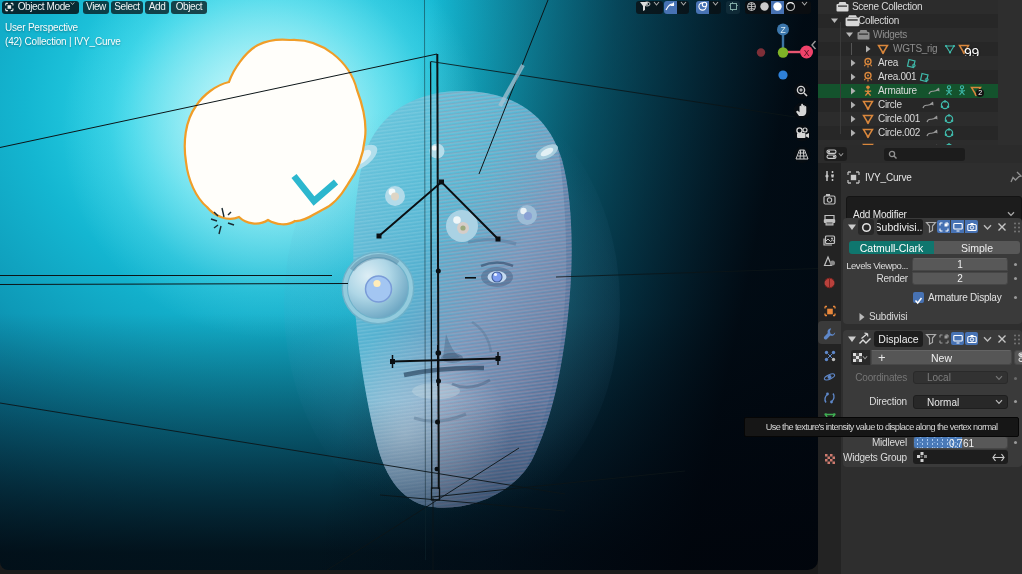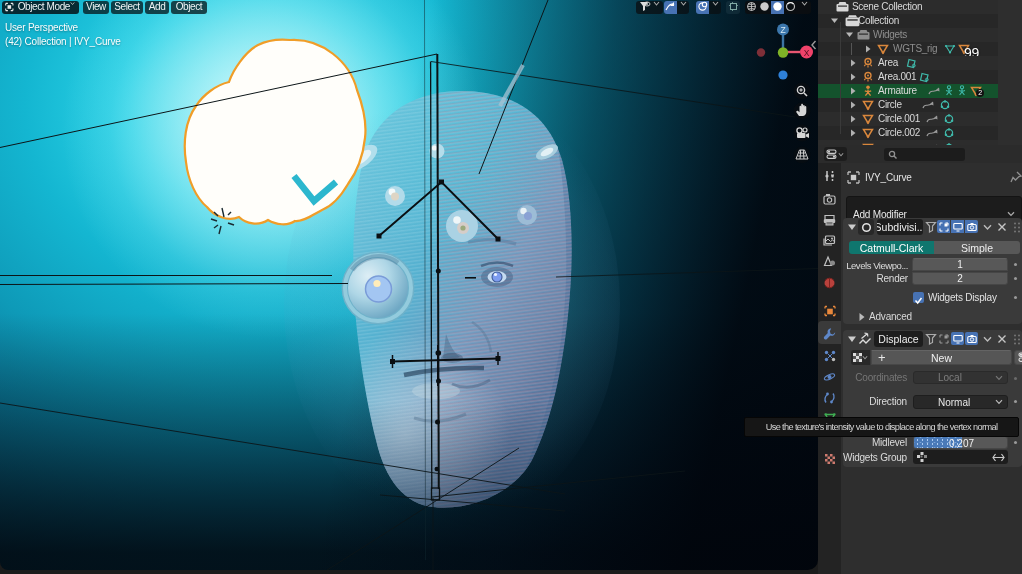--- a/index.html
+++ b/index.html
@@ -18,21 +18,21 @@
 .orow{position:absolute;left:0;width:204px;height:14px;display:flex;align-items:center}
 .grey{color:#8e8e8e}
 .oi{position:absolute;top:1px}
 .ot{position:absolute;top:1px;white-space:nowrap}
 #props{position:absolute;left:818px;top:145px;width:204px;height:429px;background:#2e2e2e}
 #ptabs{position:absolute;left:0;top:18px;width:23px;height:411px;background:#232323}
 #phead{position:absolute;left:0;top:0;width:204px;height:18px;background:#2b2b2b}
 .panel{position:absolute;left:25px;width:179px;background:#3a3a3a;border-radius:4px;overflow:hidden}
 .lbl{position:absolute;font-size:10px;letter-spacing:-0.2px;color:#dcdcdc;text-align:right;white-space:nowrap}
 .fld{position:absolute;background:#585858;font-size:10px;color:#f0f0f0;display:flex;align-items:center;justify-content:center;border:1px solid #464646;border-top-color:#606060}
-.dd{position:absolute;background:#282828;border:1px solid #1e1e1e;border-radius:3px;font-size:10px;color:#e8e8e8;display:flex;align-items:center;padding-left:24px}
+.dd{position:absolute;background:#282828;border:1px solid #1e1e1e;border-radius:3px;font-size:10px;color:#e8e8e8;display:flex;align-items:center;padding-left:13px}
 .dot{position:absolute;width:3px;height:3px;border-radius:2px;background:#9a9a9a}
 #tooltip{position:absolute;left:744px;top:417px;width:275px;height:20px;background:#161616;border:1px solid #060606;border-radius:2px;font-size:9.2px;letter-spacing:-0.62px;color:#d4d4d4;display:flex;align-items:center;justify-content:center;white-space:nowrap;z-index:50;overflow:hidden}
 </style></head>
 <body>
 <div id="vp">
 <svg width="818" height="570" viewBox="0 0 818 570">
 <defs>
 <linearGradient id="hg" gradientUnits="userSpaceOnUse" x1="355" y1="170" x2="590" y2="320">
 <stop offset="0" stop-color="#6cc2da"></stop>
           <stop offset="0.38" stop-color="#55b1d0"></stop>
@@ -733,26 +733,26 @@
 <div style="position:absolute;left:91px;top:23px;width:86px;height:13px;background:#585858;border-radius:0 3px 3px 0;color:#eee;font-size:10.5px;display:flex;align-items:center;justify-content:center">Simple</div>
 <span class="lbl" style="right:114px;top:42px;font-size:9.5px;letter-spacing:-0.45px">Levels Viewpo...</span>
 <div class="fld" style="left:69px;top:40px;width:96px;height:13px;border-radius:3px 3px 0 0">1</div>
 <span class="lbl" style="right:114px;top:55px">Render</span>
 <div class="fld" style="left:69px;top:54px;width:96px;height:13px;border-radius:0 0 3px 3px;border-top-color:#464646">2</div>
 <span class="dot" style="left:171px;top:45px"></span>
 <span class="dot" style="left:171px;top:59px"></span>
 <div style="position:absolute;left:70px;top:74px;width:11px;height:11px;background:#4772b3;border-radius:2px"><svg width="11" height="11" viewBox="0 0 11 11">
           <path d="M2.5 5.5l2.2 2.5 3.8-5" stroke="#fff" stroke-width="1.5" fill="none"></path>
         </svg></div>
-<span style="position:absolute;left:85px;top:74px;font-size:10px;letter-spacing:-0.2px;color:#e2e2e2;white-space:nowrap">Widgets Display</span>
+<span style="position:absolute;left:85px;top:74px;font-size:10px;letter-spacing:-0.2px;color:#e2e2e2;white-space:nowrap">Armature Display</span>
 <span class="dot" style="left:171px;top:78px"></span>
 <svg style="position:absolute;left:15px;top:94px" width="8" height="10" viewBox="0 0 8 10">
         <path d="M1.5 1l5 4-5 4z" fill="#bbb"></path>
       </svg>
-<span style="position:absolute;left:26px;top:93px;font-size:10px;letter-spacing:-0.2px;color:#d8d8d8">Advanced</span>
+<span style="position:absolute;left:26px;top:93px;font-size:10px;letter-spacing:-0.2px;color:#d8d8d8">Subdivisi</span>
 </div>
 <div class="panel" style="top:185px;height:137px">
 <svg style="position:absolute;left:4px;top:5px" width="10" height="8" viewBox="0 0 10 8">
         <path d="M1 1.5h8L5 7z" fill="#ccc"></path>
       </svg>
 <svg style="position:absolute;left:15px;top:2px" width="14" height="13" viewBox="0 0 14 13">
         <path d="M1.5 11.5 L5 8 L8 11 L12.5 6.5" stroke="#ddd" stroke-width="1.4" fill="none"></path>
         <path d="M3.5 6.5 L9.5 1.5 M9.5 1.5l-3-0.3M9.5 1.5l0.3 3" stroke="#ddd" stroke-width="1.2" fill="none"></path>
       </svg>
 <div style="position:absolute;left:31px;top:1px;width:49px;height:16px;background:#1d1d1d;border-radius:3px;color:#eee;font-size:10.5px;display:flex;align-items:center;justify-content:center">Displace</div>
@@ -826,21 +826,21 @@
 <span class="dot" style="left:171px;top:47px;background:#6a6a6a"></span>
 <span class="lbl" style="right:115px;top:66px">Direction</span>
 <div class="dd" style="left:70px;top:65px;width:95px;height:14px">Normal<svg style="position:absolute;right:4px" width="8" height="6" viewBox="0 0 8 6">
           <path d="M1 1.2l3 3.2 3-3.2" stroke="#bbb" stroke-width="1.2" fill="none"></path>
         </svg></div>
 <span class="dot" style="left:171px;top:70px"></span>
 <span class="lbl" style="right:115px;top:107px">Midlevel</span>
 <div style="position:absolute;left:70px;top:106px;width:95px;height:13px;border-radius:3px;overflow:hidden;border:1px solid #464646;border-top-color:#5a5a5a">
 <div style="position:absolute;left:0;top:0;width:48px;height:13px;background:#4a7ab8;background-image:radial-gradient(rgba(185,212,246,0.9) 0.8px, rgba(0,0,0,0) 1.1px),radial-gradient(rgba(150,185,230,0.65) 0.8px, rgba(0,0,0,0) 1.1px);background-size:5px 4px,7px 5px;background-position:1px 1px,3px 3px"></div>
 <div style="position:absolute;left:48px;top:0;width:47px;height:13px;background:#585858"></div>
-<span style="position:absolute;left:0;width:95px;top:0;height:13px;font-size:10px;color:#f2f2f2;display:flex;align-items:center;justify-content:center">0.207</span>
+<span style="position:absolute;left:0;width:95px;top:0;height:13px;font-size:10px;color:#f2f2f2;display:flex;align-items:center;justify-content:center">0.761</span>
 </div>
 <span class="dot" style="left:171px;top:111px"></span>
 <span class="lbl" style="right:115px;top:122px">Widgets Group</span>
 <div style="position:absolute;left:70px;top:120px;width:95px;height:14px;background:#1d1d1d;border-radius:3px;display:flex;align-items:center">
 <svg style="margin-left:3px" width="12" height="12" viewBox="0 0 12 12">
           <g fill="#cfcfcf">
             <rect x="1" y="4" width="3" height="3"></rect>
             <rect x="4.5" y="1" width="3" height="3"></rect>
             <rect x="4.5" y="8" width="3" height="3"></rect>
             <rect x="4.5" y="4.5" width="2" height="2" fill="#888"></rect>

